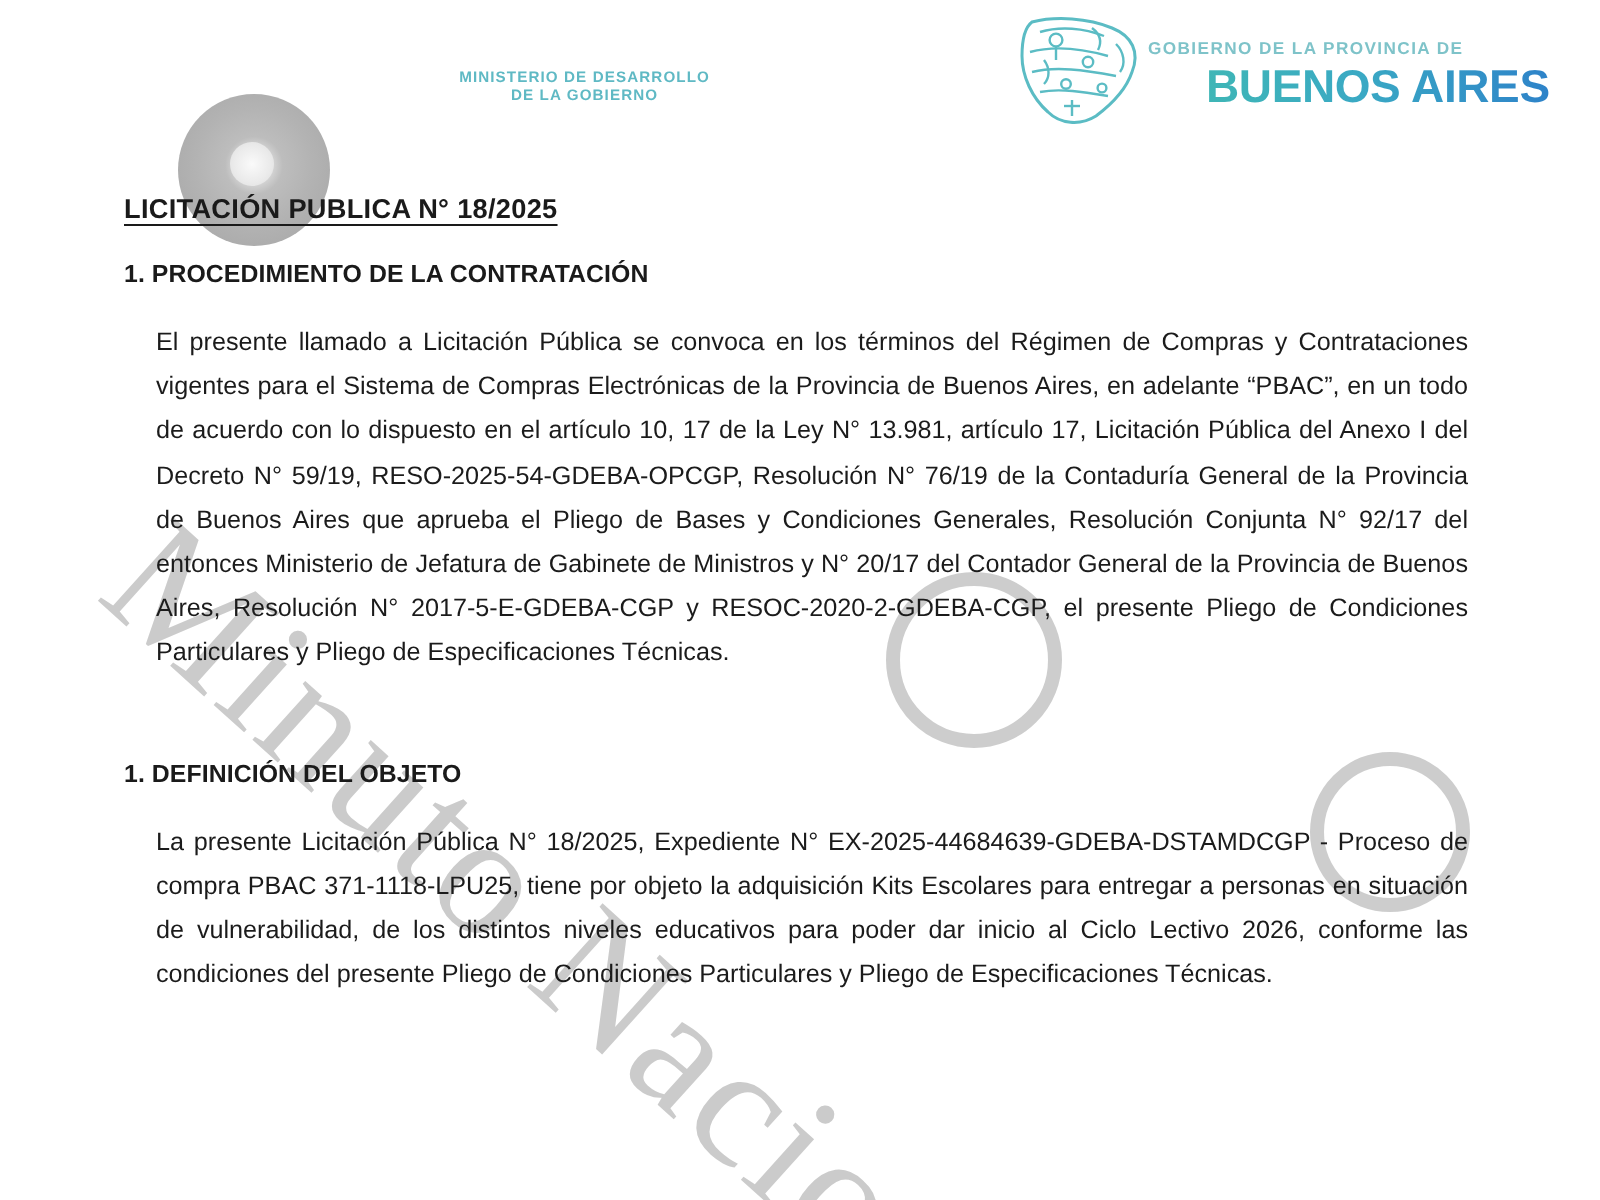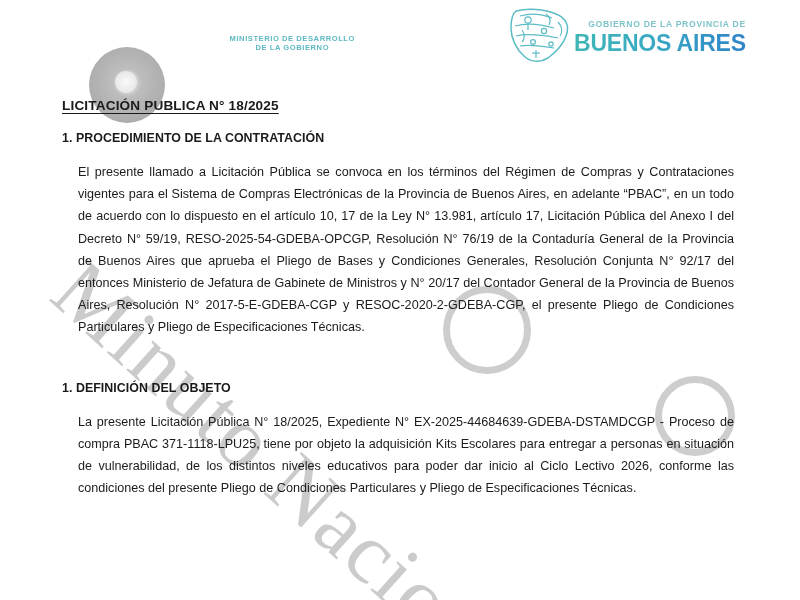--- a/index.html
+++ b/index.html
@@ -125,41 +125,41 @@
     position: absolute;
     left: 0;
     top: 0;
     width: 68px;
     height: 58px;
   }
   .gov-text {
     position: absolute;
     left: 68px;
     top: 14px;
-    text-align: right;
   }
   .gov-small {
     font-size: 8.6px;
     font-weight: bold;
     letter-spacing: 0.7px;
     color: #7ec3c9;
     white-space: nowrap;
     line-height: 1;
   }
   .gov-big {
     font-size: 23px;
     font-weight: bold;
     letter-spacing: -0.2px;
     line-height: 1.05;
     margin-top: 2px;
     white-space: nowrap;
     background: linear-gradient(90deg, #3fb6b6 0%, #3aa9c4 45%, #2e83c9 100%);
     -webkit-background-clip: text;
     background-clip: text;
     color: transparent;
+    margin-left: 29px;
     -webkit-text-fill-color: transparent;
   }
 
   
   .doc {
     position: absolute;
     left: 62px;
     top: 96px;
     width: 688px;
     z-index: 7;

